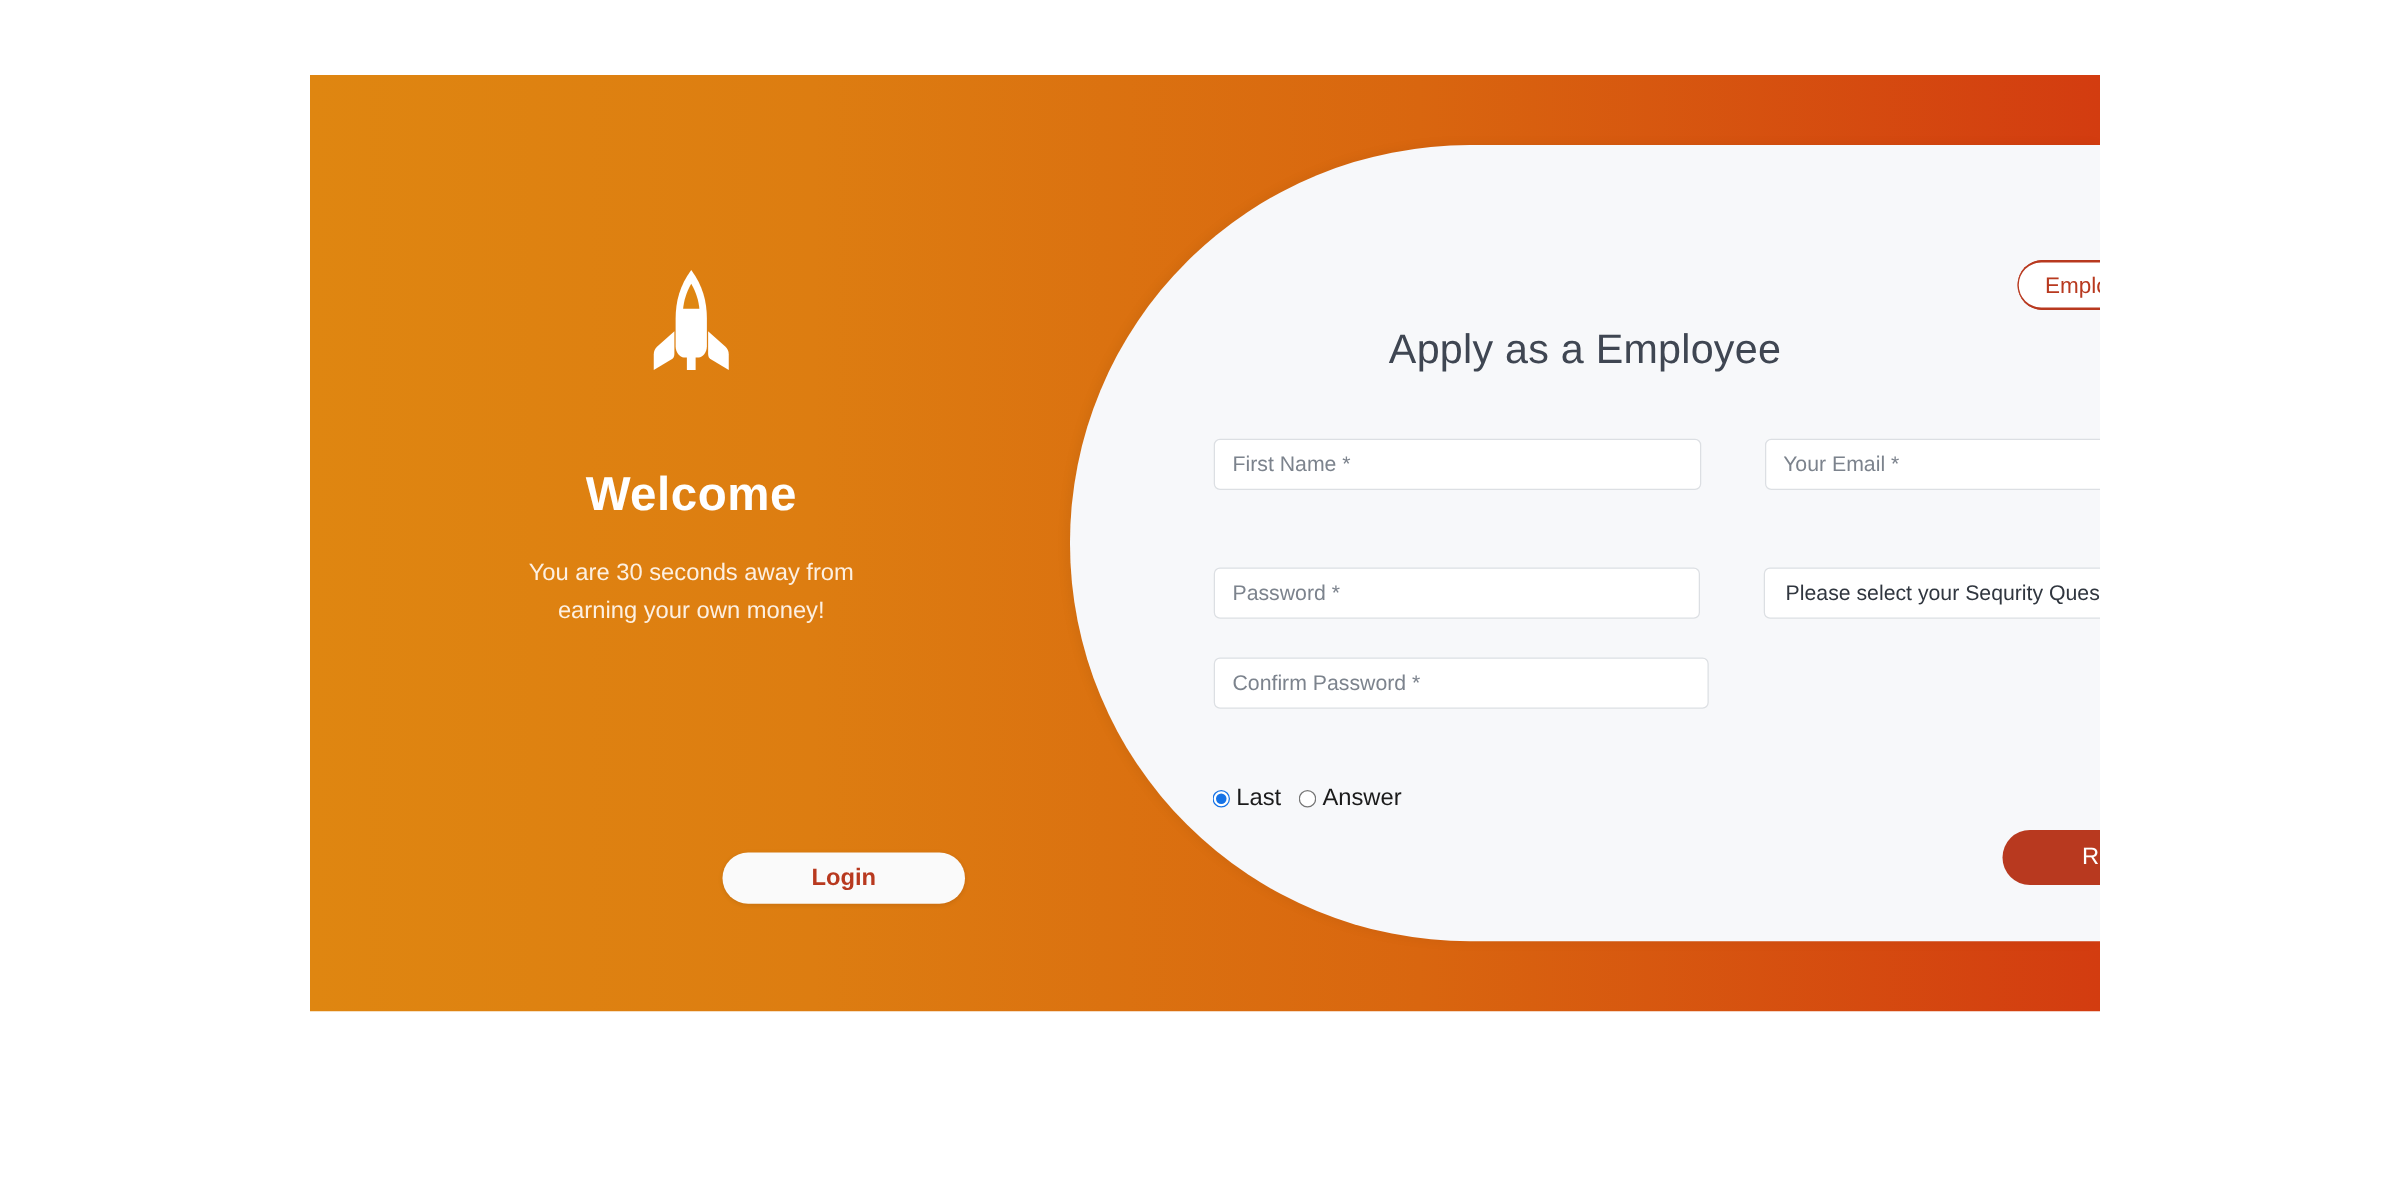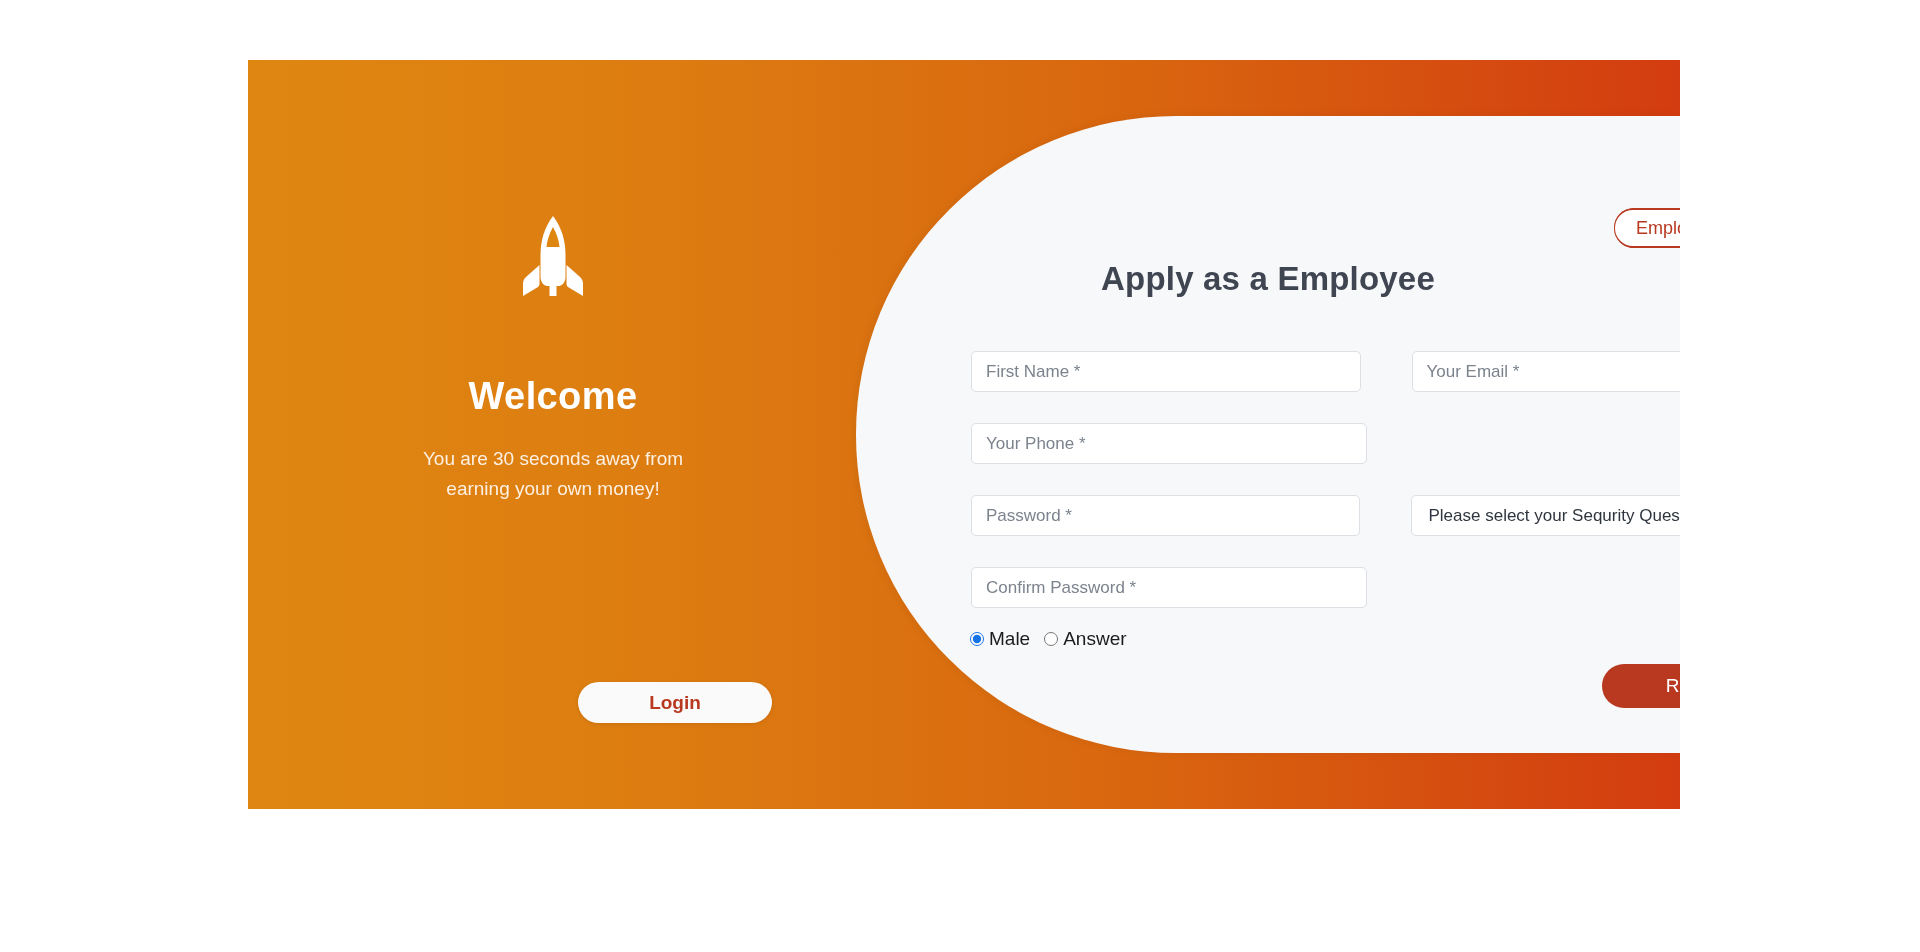--- a/index.html
+++ b/index.html
@@ -147,21 +147,21 @@
 
   
   .form-title {
     position: absolute;
     left: 608px;
     top: 200px;
     width: 824px;
     text-align: center;
     font-size: 33px;
     color: #3f4652;
-    font-weight: 700;
+    font-weight: 400;
     letter-spacing: 0.2px;
   }
 
   
   .form-grid {
     position: absolute;
     left: 723px;
     top: 291px;
     width: 830px;
   }
@@ -277,38 +277,37 @@
     <div class="form-title">Apply as a Employee</div>
 
     <div class="form-grid">
 
       <div class="form-row">
         <input class="field" type="text" placeholder="First Name *" style="">
         <input class="field" type="email" placeholder="Your Email *" style="">
       </div>
 
       <div class="form-row">
-        <input class="field" type="tel" placeholder="Your Phone *" style="">
       </div>
 
       <div class="form-row">
         <input class="field" type="password" placeholder="Password *" style="">
         <select class="field">
           <option>Please select your Sequrity Question</option>
         </select>
       </div>
 
       <div class="form-row">
         <input class="field" type="password" placeholder="Confirm Password *" style="">
       </div>
     </div>
 
     <div class="gender-row">
       <input type="radio" name="gender" id="g-male" checked="" style="">
-      <label for="g-male">Male</label>
+      <label for="g-male">Last</label>
       <input type="radio" name="gender" id="g-female" style="">
       <label for="g-female">Answer</label>
     </div>
 
     <button class="register-btn">Register</button>
 
   </div>
 </div>
 
 </body></html>

